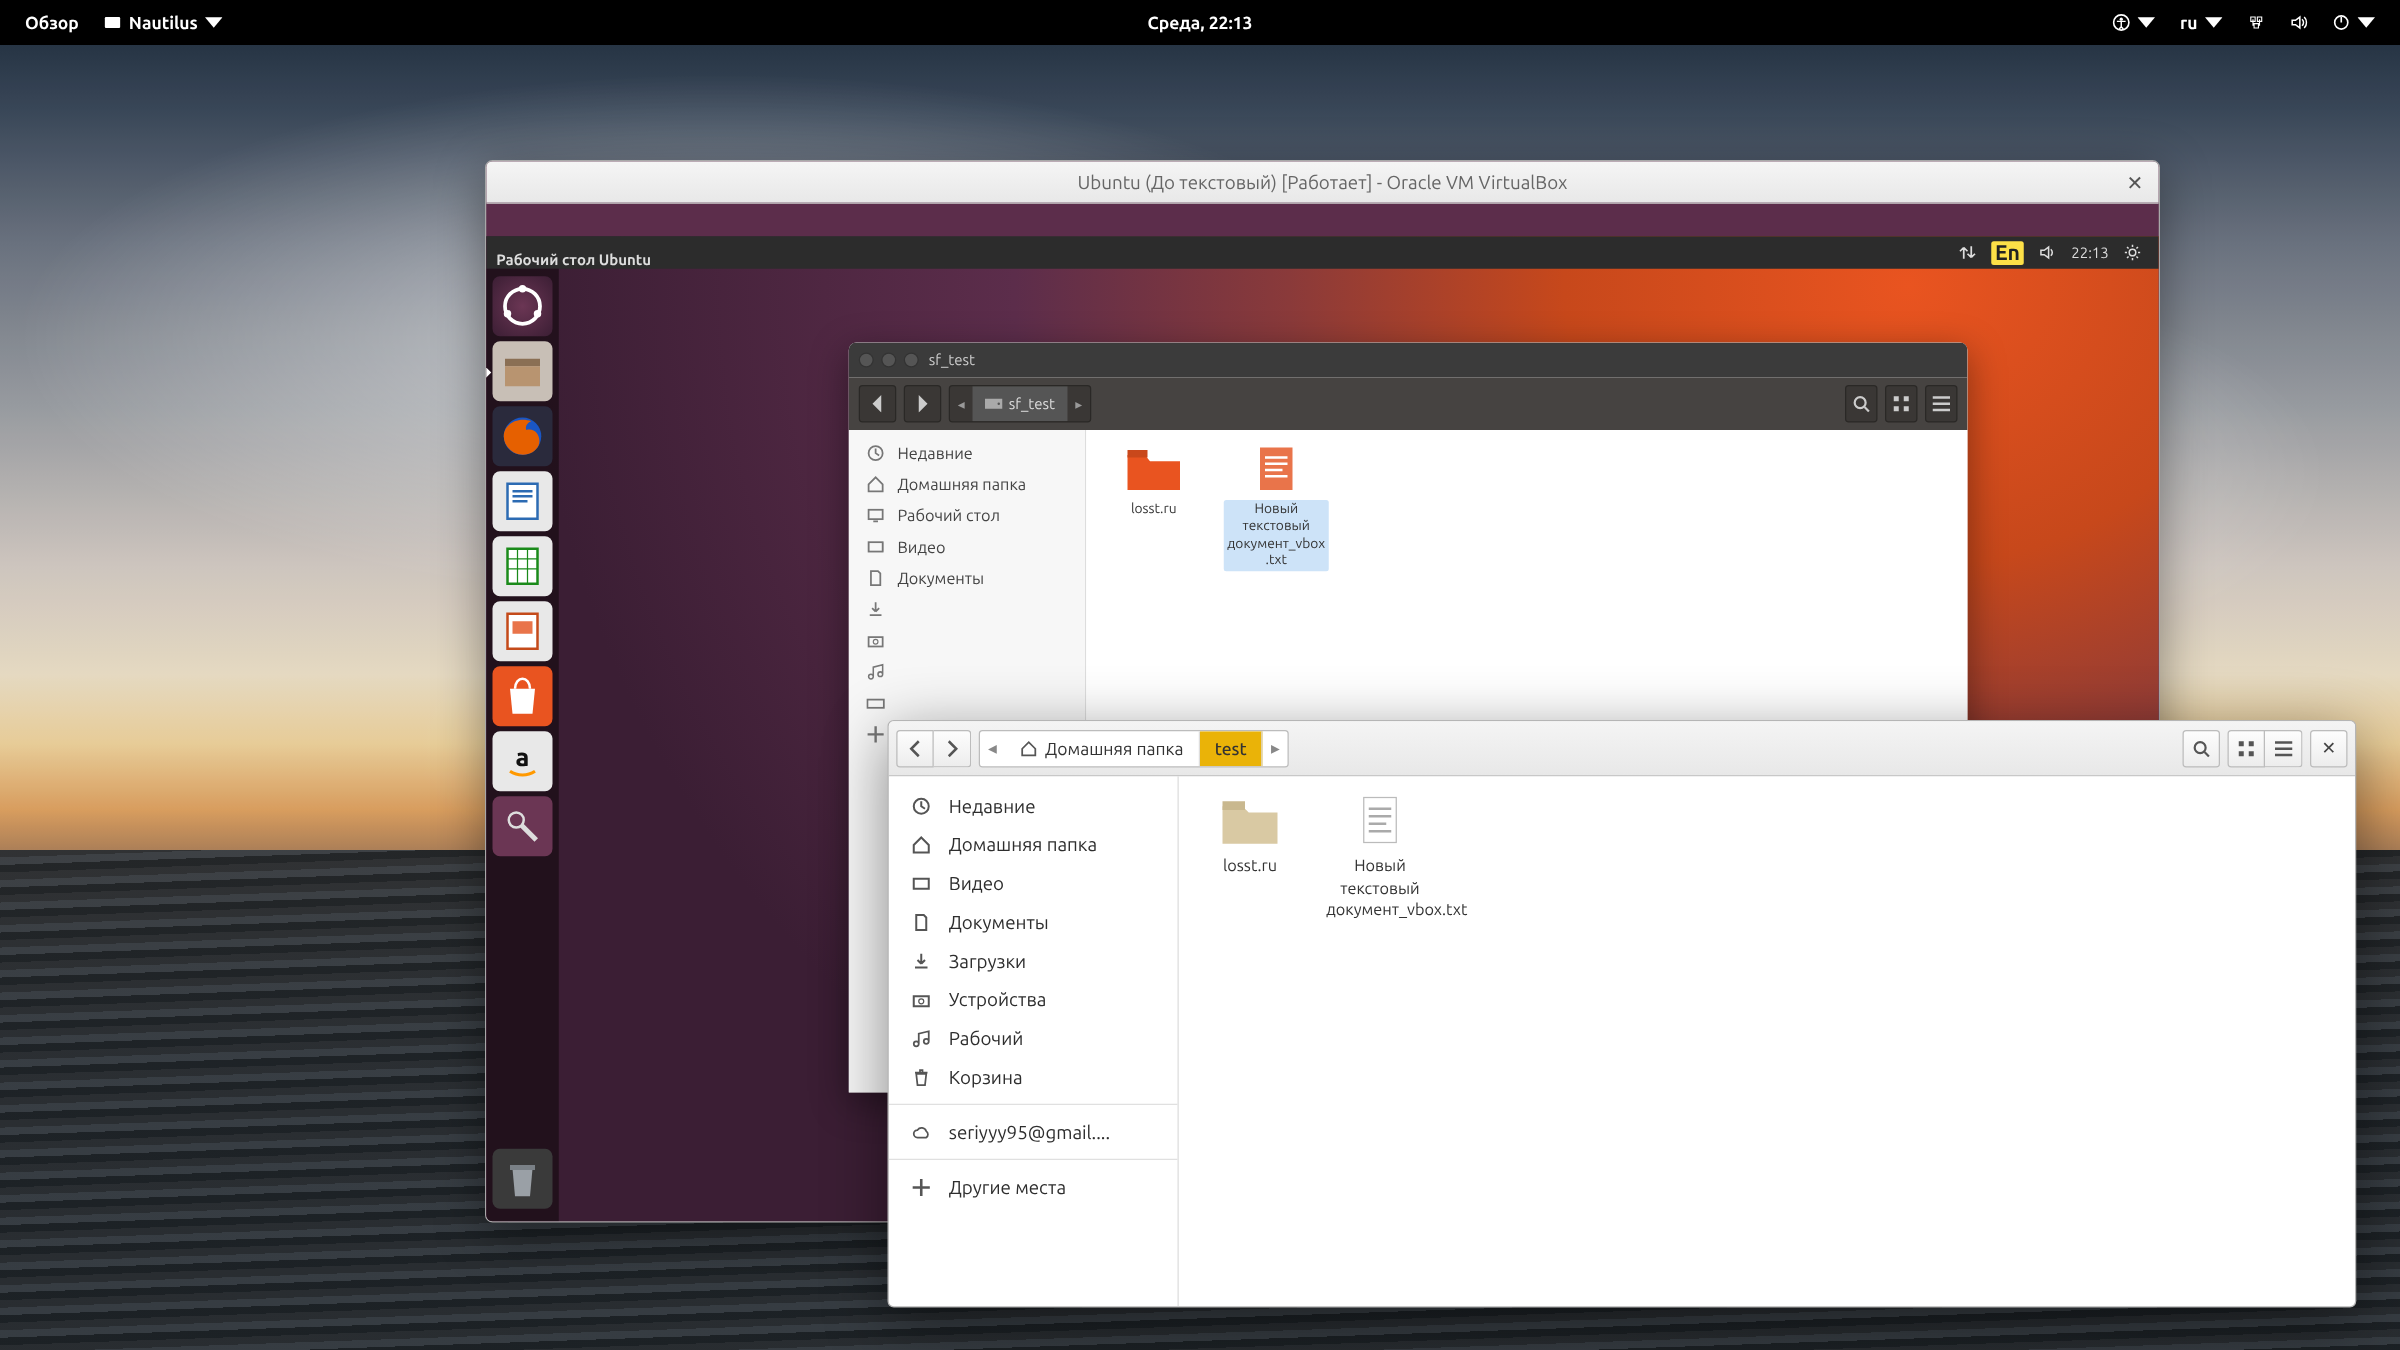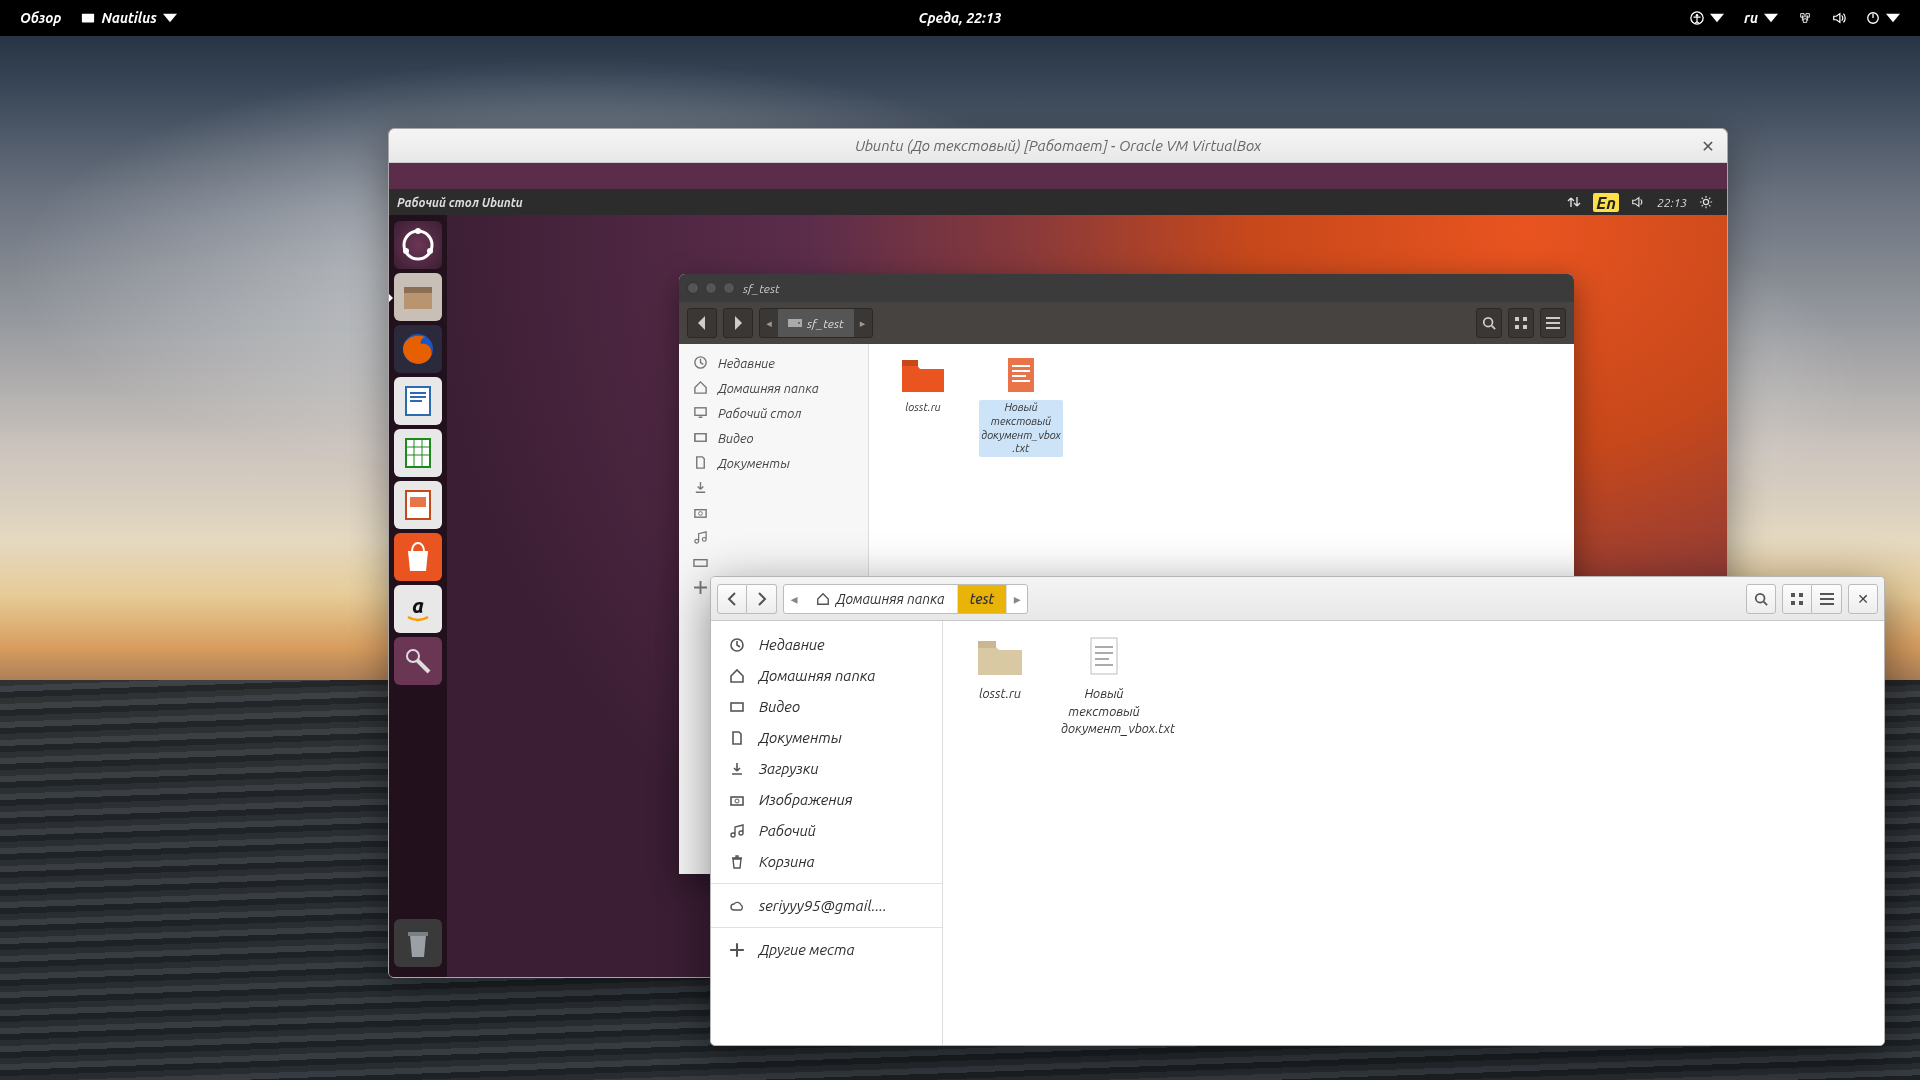--- a/index.html
+++ b/index.html
@@ -30,21 +30,21 @@
 .vbox-titlebar{height:34px;background:linear-gradient(#f5f5f5,#e8e8e8);display:flex;align-items:center;justify-content:center;color:#666;font-size:15px;position:relative;border-bottom:1px solid #ccc}
 .vbox-close{position:absolute;right:8px;top:6px;width:22px;height:22px;display:flex;align-items:center;justify-content:center;color:#555;cursor:pointer;font-size:16px}
 .vbox-menu{height:26px;background:#f2f2f2;display:flex;align-items:center;padding:0 6px;gap:2px;border-bottom:1px solid #ccc;color:#333}
 .vbox-menu span{padding:2px 10px;cursor:pointer;font-size:13px}
 
 .guest{position:absolute;top:60px;left:0;right:0;bottom:0}
 
 .guest-wall{position:absolute;inset:0;background:
  radial-gradient(1100px 900px at 85% 5%,#e95420 0%,#c7481b 25%,#8a3a3a 45%,#5c2d4b 65%,#3b1e34 100%)}
 
-.unity-panel{position:absolute;top:0;left:0;right:0;height:26px;background:#2c2c2c;color:#ddd;display:flex;align-items:center;padding:0 8px;font-size:12px}
+.unity-panel{position:absolute;top:0;left:0;right:0;height:26px;background:#2c2c2c;color:#ddd;display:flex;align-items:flex-end;padding:0 8px;font-size:12px}
 .unity-panel .spacer{flex:1}
 .uind{display:flex;align-items:center;gap:4px;padding:0 6px;cursor:pointer;height:100%}
 .uind svg{width:14px;height:14px;fill:#ddd}
 .lang-badge{background:#fde047;color:#222;border-radius:2px;padding:0 3px;font-size:17px;font-weight:600}
 
 .launcher{position:absolute;top:26px;left:0;width:58px;bottom:0;background:rgba(30,15,25,.85);display:flex;flex-direction:column;align-items:center;padding-top:6px;gap:4px}
 .launch-item{width:48px;height:48px;border-radius:6px;display:flex;align-items:center;justify-content:center;cursor:pointer;position:relative}
 .launch-item.active::before{content:"";position:absolute;left:-6px;top:20px;border:5px solid transparent;border-left-color:#fff}
 .launch-item svg{width:40px;height:40px}
 .trash-slot{margin-top:auto;margin-bottom:10px}
@@ -89,21 +89,21 @@
 .grow svg{width:16px;height:16px;fill:#555}
 .gsep{height:1px;background:#e0e0e0;margin:6px 0}
 .n2-files{flex:1;padding:14px;display:flex;gap:18px;align-items:flex-start}
 .gitem{width:86px;text-align:center;font-size:13px;color:#333;cursor:pointer;line-height:1.35}
 .gicon{width:50px;height:44px;margin:0 auto 6px}
 .scaler{position:absolute;top:0;left:0;width:1920px;height:1080px;transform-origin:top left}
 </style>
 </head>
 <body>
 
-<div class="scaler" style="transform: scale(1); font-style: italic;">
+<div class="scaler" style="transform: scale(1);">
 <div class="host-wall"></div>
 <div class="sky-clouds"></div>
 <div class="sea"></div>
 
 <div class="gnome-bar">
  <div class="gnome-btn">
         <span>Обзор</span>
       </div>
  <div class="gnome-btn">
   <svg viewBox="0 0 16 16">
@@ -471,21 +471,21 @@
             <svg viewBox="0 0 16 16">
               <path d="M8 2v8m0 0l-3-3m3 3l3-3M3 13h10" stroke="#555" fill="none" stroke-width="1.6"></path>
             </svg>
             <span>Загрузки</span>
           </div>
    <div class="grow">
             <svg viewBox="0 0 16 16">
               <rect x="2" y="5" width="12" height="8" fill="none" stroke="#555" stroke-width="1.6"></rect>
               <circle cx="8" cy="9" r="2" fill="none" stroke="#555"></circle>
             </svg>
-            <span>Изображения</span>
+            <span>Устройства</span>
           </div>
    <div class="grow">
             <svg viewBox="0 0 16 16">
               <path d="M6 12a2 2 0 11-4 0 2 2 0 014 0zm8-2a2 2 0 11-4 0 2 2 0 014 0zM6 12V4l8-2v8" stroke="#555" fill="none" stroke-width="1.4"></path>
             </svg>
             <span>Рабочий</span>
           </div>
    <div class="grow">
             <svg viewBox="0 0 16 16">
               <path d="M4 5h8l-1 9H5zM3 4h10M7 2h2v2H7z" fill="none" stroke="#555" stroke-width="1.4"></path>

